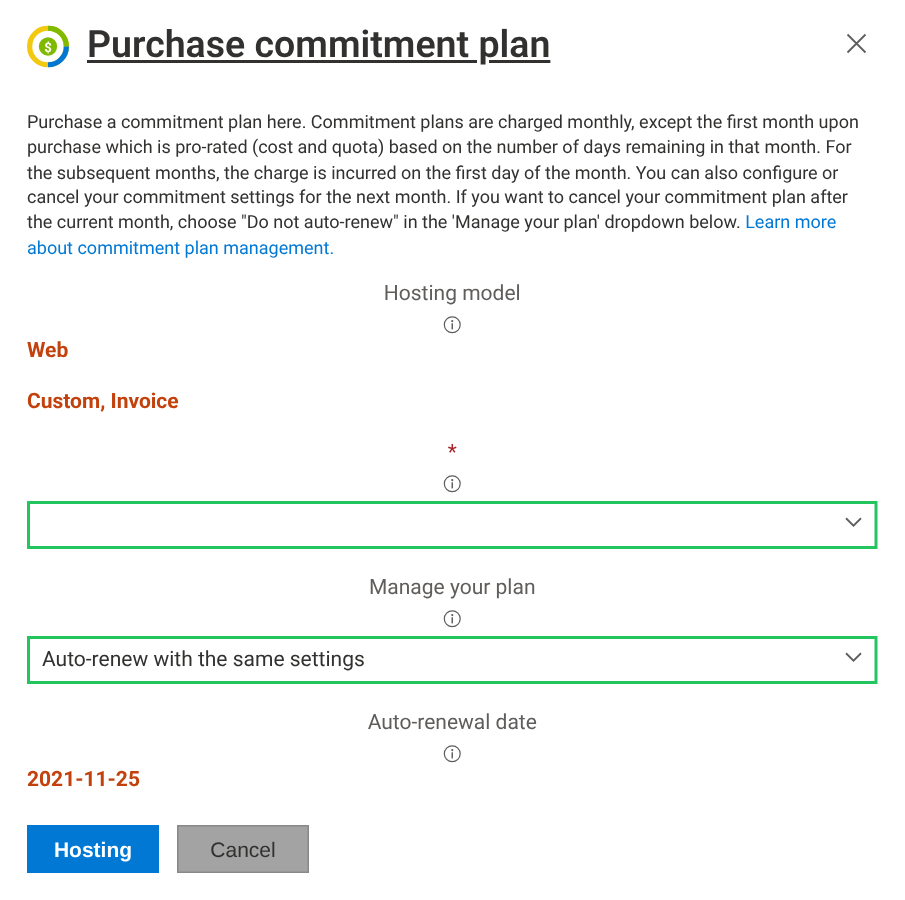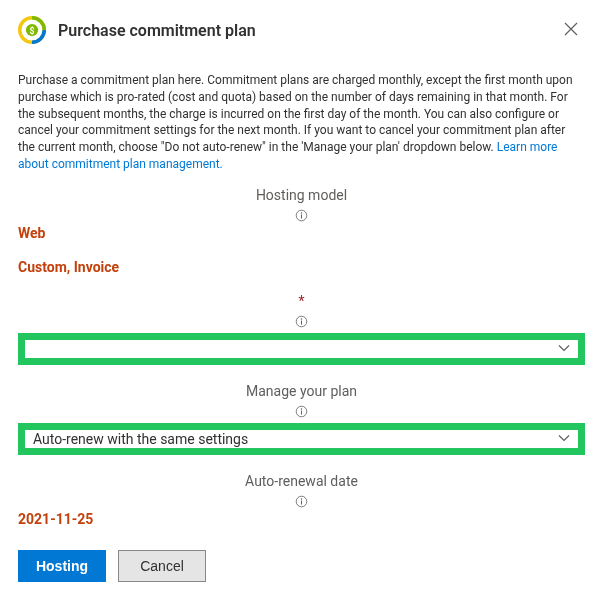--- a/index.html
+++ b/index.html
@@ -22,23 +22,24 @@
     align-items: center;
     gap: 12px;
     margin-bottom: 28px;
   }
   .app-icon {
     width: 28px;
     height: 28px;
     flex: 0 0 auto;
   }
   .title {
-    font-size: 16px;
+    font-size: 25px;
     font-weight: 600;
     flex: 1 1 auto;
+    text-decoration: underline;
   }
   .close-btn {
     width: 28px;
     height: 28px;
     display: flex;
     align-items: center;
     justify-content: center;
     cursor: pointer;
     color: #605e5c;
     background: transparent;
@@ -70,21 +71,21 @@
   }
   .info-icon svg { width: 13px; height: 13px; }
   .field-value {
     font-size: 14px;
     font-weight: 700;
     color: #c2410c;
   }
   .select-box {
     width: 100%;
     height: 32px;
-    border: 7px solid #22c55e;
+    border: 2px solid #22c55e;
     background: #ffffff;
     display: flex;
     align-items: center;
     padding: 0 8px;
     font-size: 14px;
     color: #323130;
     cursor: pointer;
     justify-content: space-between;
     margin-top: 4px;
   }
@@ -100,21 +101,21 @@
   .btn {
     height: 32px;
     min-width: 88px;
     padding: 0 14px;
     font-size: 14px;
     cursor: pointer;
     display: inline-flex;
     align-items: center;
     justify-content: center;
     border: 1px solid #8a8886;
-    background: #e5e5e5;
+    background: #a3a3a3;
     color: #323130;
   }
   .btn.primary {
     background: #0078d4;
     border-color: #0078d4;
     color: #ffffff;
     font-weight: 600;
   }
 </style>
 </head>

